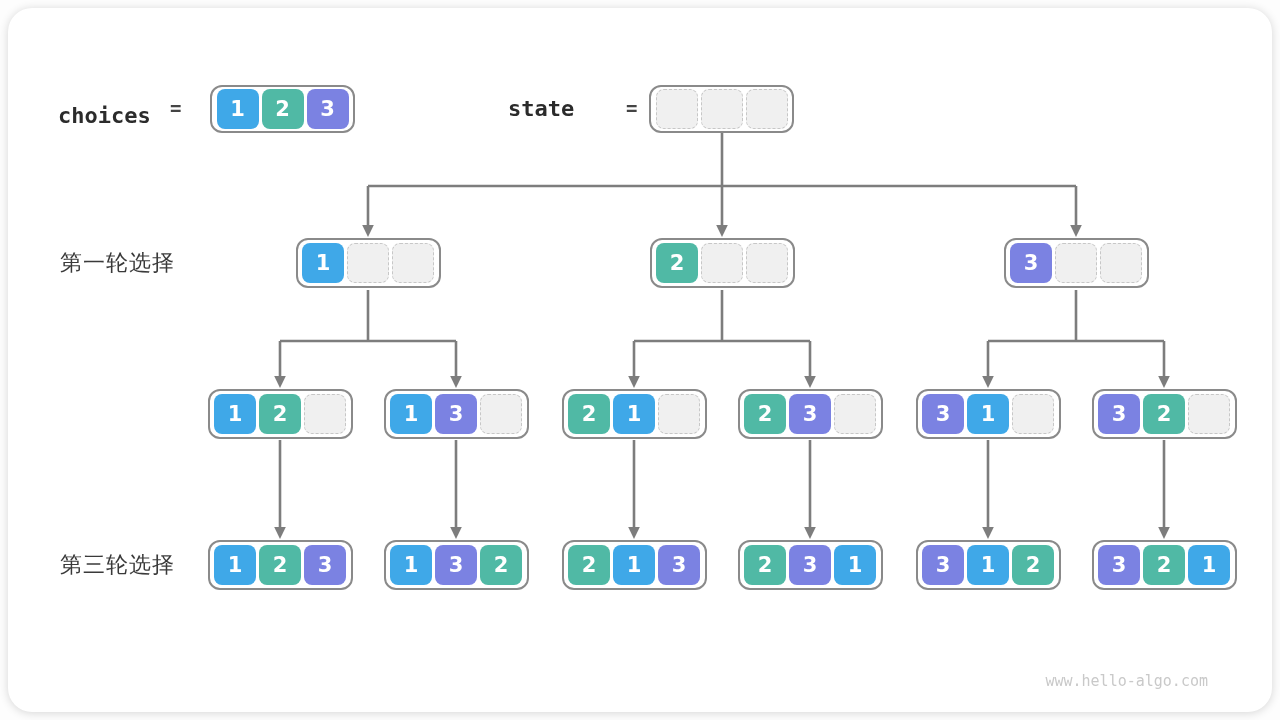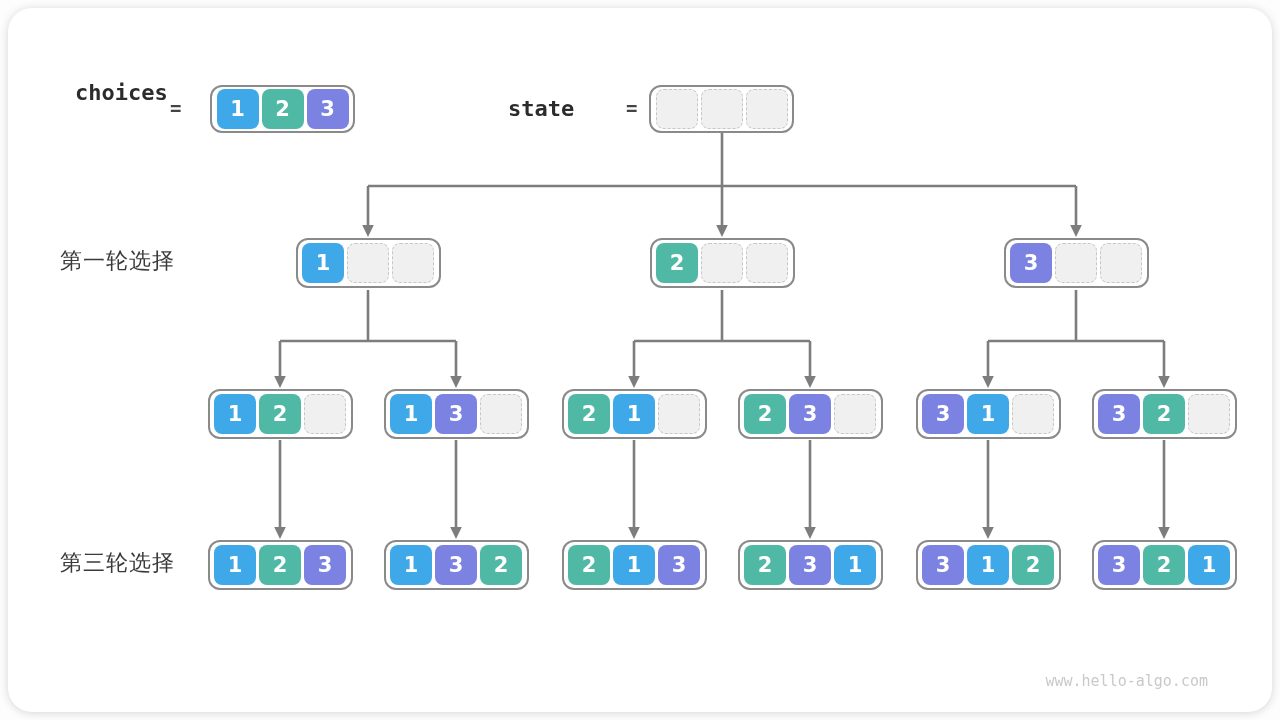--- a/index.html
+++ b/index.html
@@ -16,33 +16,33 @@
   .node{position:absolute;box-sizing:border-box;width:145px;height:50px;background:#fff;
         border:2.5px solid #8a8a8a;border-radius:12px;display:flex;align-items:center;
         justify-content:center;gap:3px;padding:0 3px;}
   .node.header-node{height:48px;}
   .cell{box-sizing:border-box;width:42px;height:40px;border-radius:8px;display:flex;
         align-items:center;justify-content:center;font-family:"DejaVu Sans","Liberation Sans",sans-serif;
         font-weight:bold;font-size:21px;color:#ffffff;}
   .cell.empty{background:#f0f0f0;border:1.6px dashed #c7c7c7;}
   .row-label{position:absolute;left:60px;height:50px;line-height:50px;font-size:22px;
              color:#3a3a3a;letter-spacing:1px;
-             font-family:Liberation Mono, monospace;}
+             font-family:Liberation Serif, serif;}
   .watermark{position:absolute;right:72px;top:672px;
              font-family:"DejaVu Sans Mono","Liberation Mono",monospace;
              font-size:15px;color:#c9c9c9;}
   svg.connectors{position:absolute;left:0;top:0;pointer-events:none;}
 </style>
 </head>
 <body>
 
 <div class="canvas">
   <div class="card"></div>
 
-  <div class="mono-label" style="left:58px;top:69px;margin-left:17px;">choices</div>
+  <div class="mono-label" style="left:58px;top:92px;">choices</div>
   <div class="equals" style="left:170px;top:85px;">=</div>
   <div class="node header-node" style="left:210px;top:85px;" id="choices-box">
       <div class="cell" style="background: rgb(63, 168, 232);">1</div>
       <div class="cell" style="background: rgb(80, 185, 165);">2</div>
       <div class="cell" style="background: rgb(123, 130, 226);">3</div>
     </div>
 
   <div class="mono-label" style="left:508px;top:85px;">state</div>
   <div class="equals" style="left:626px;top:85px;">=</div>
   <div class="node header-node" style="left:649px;top:85px;" id="state-box">

